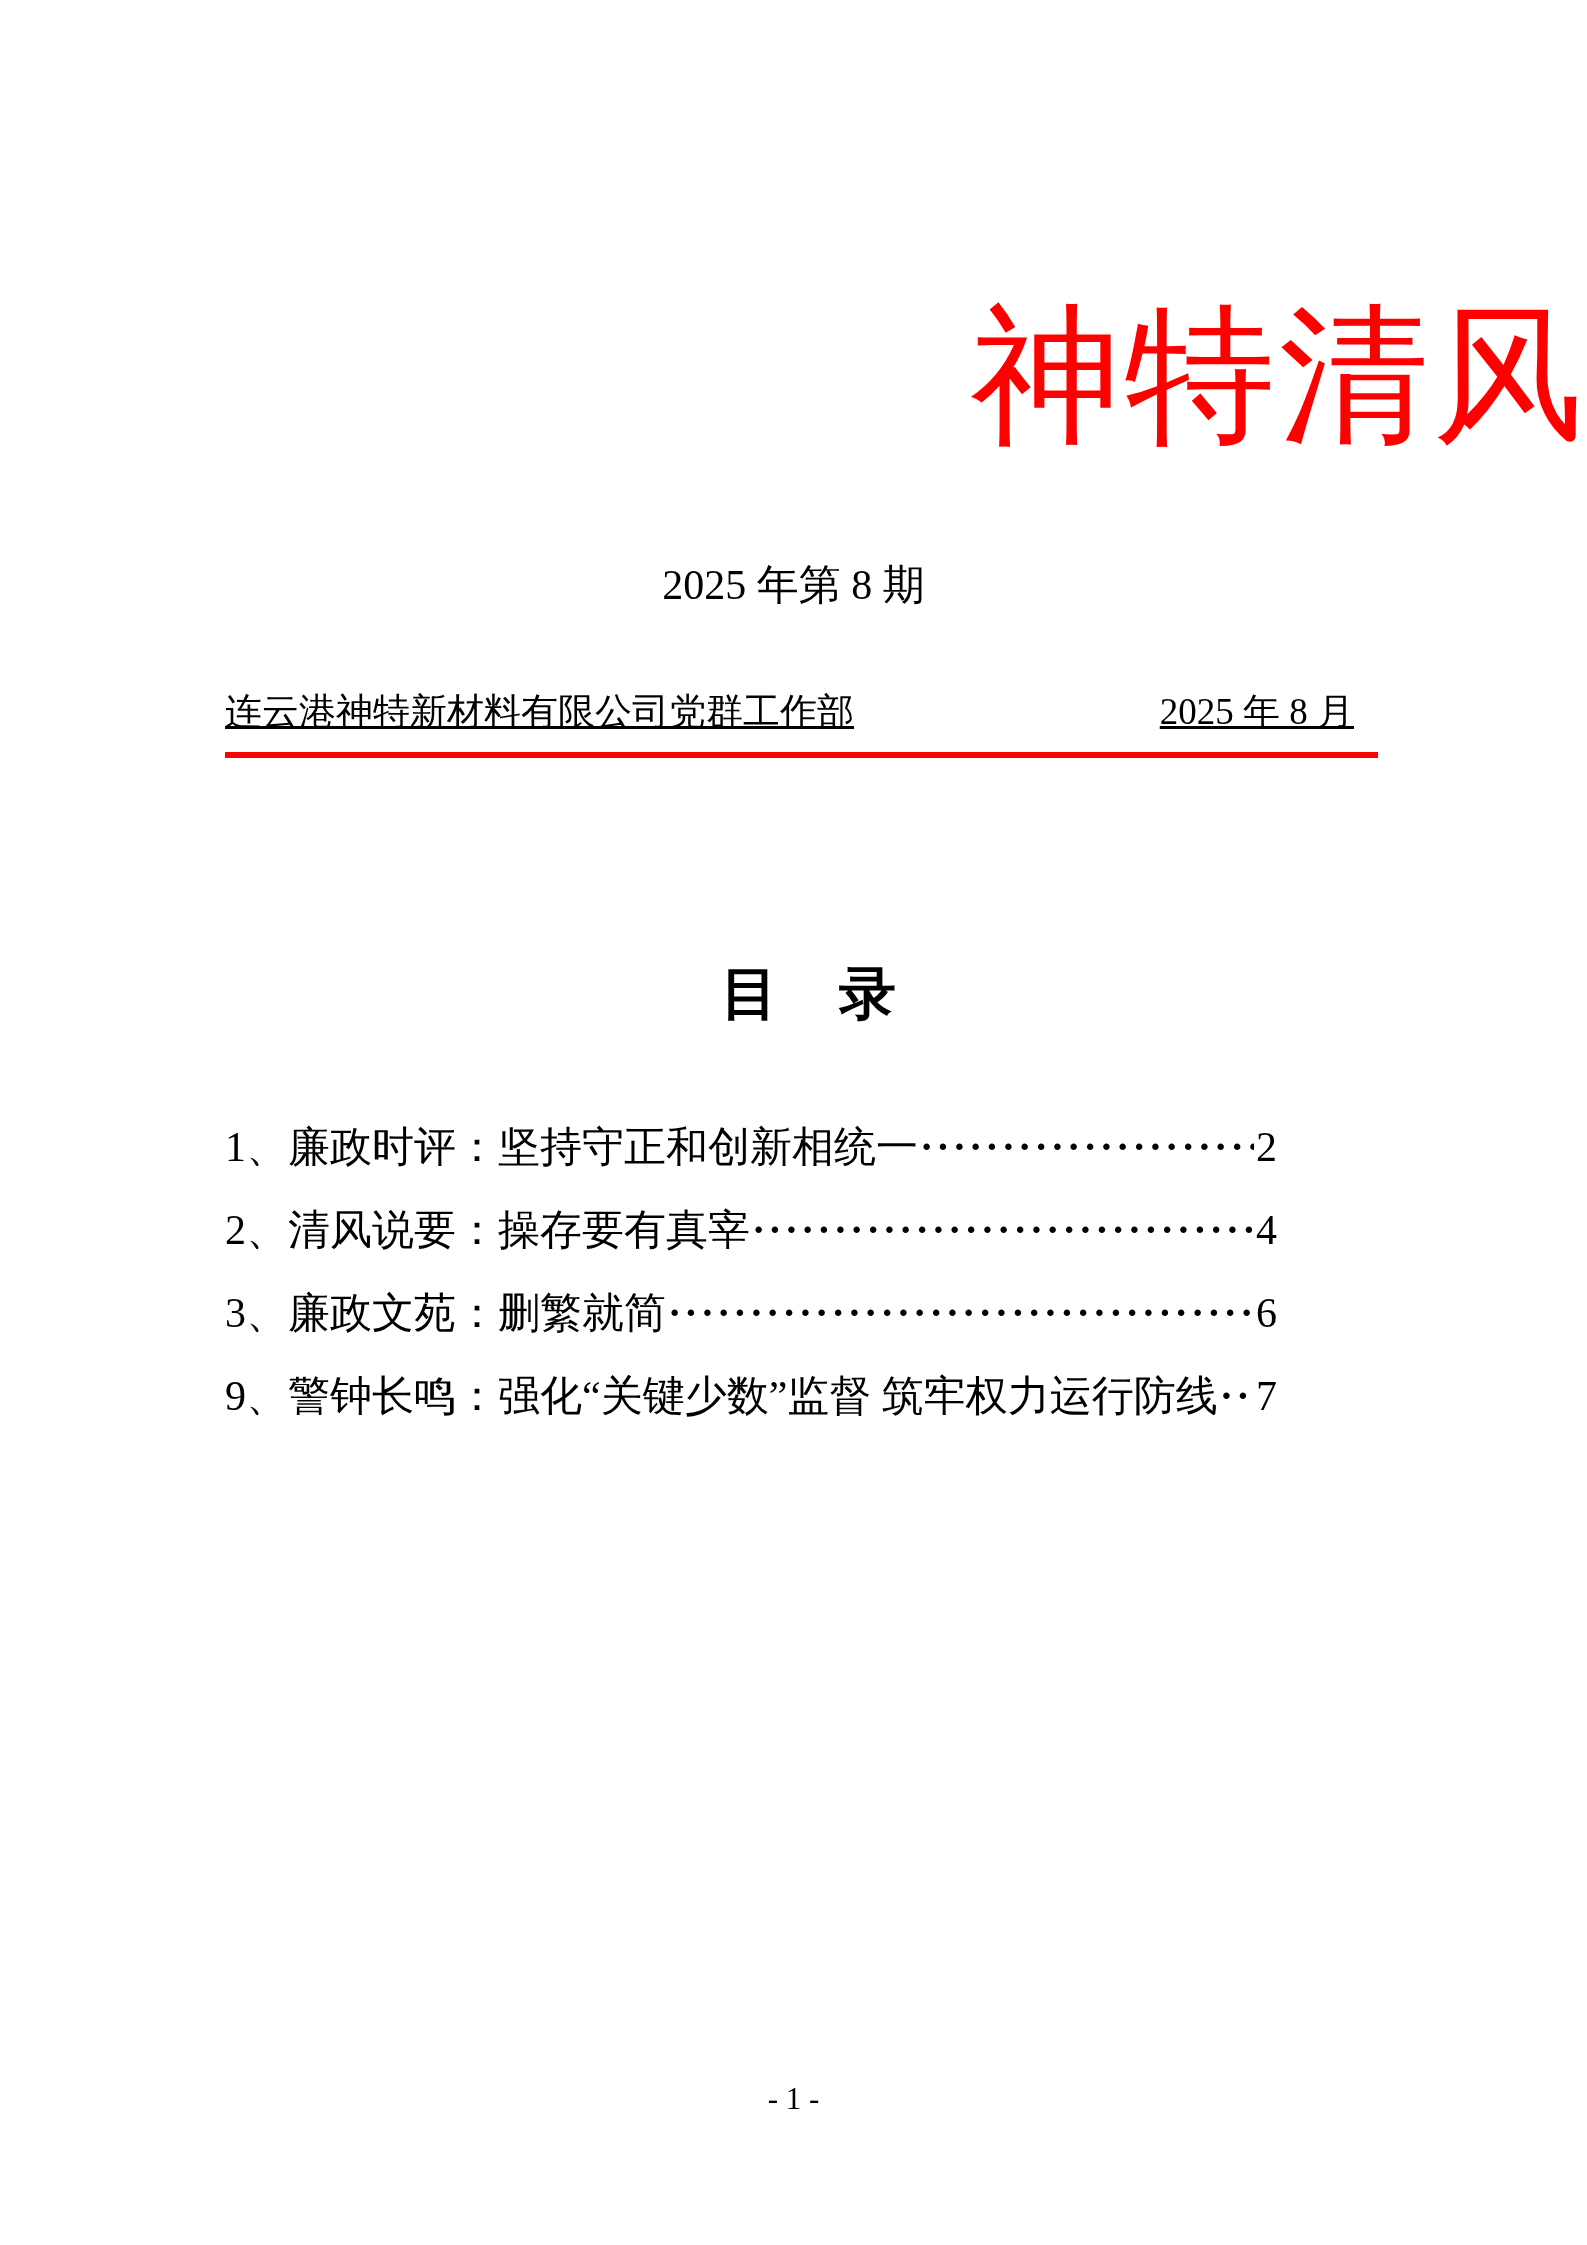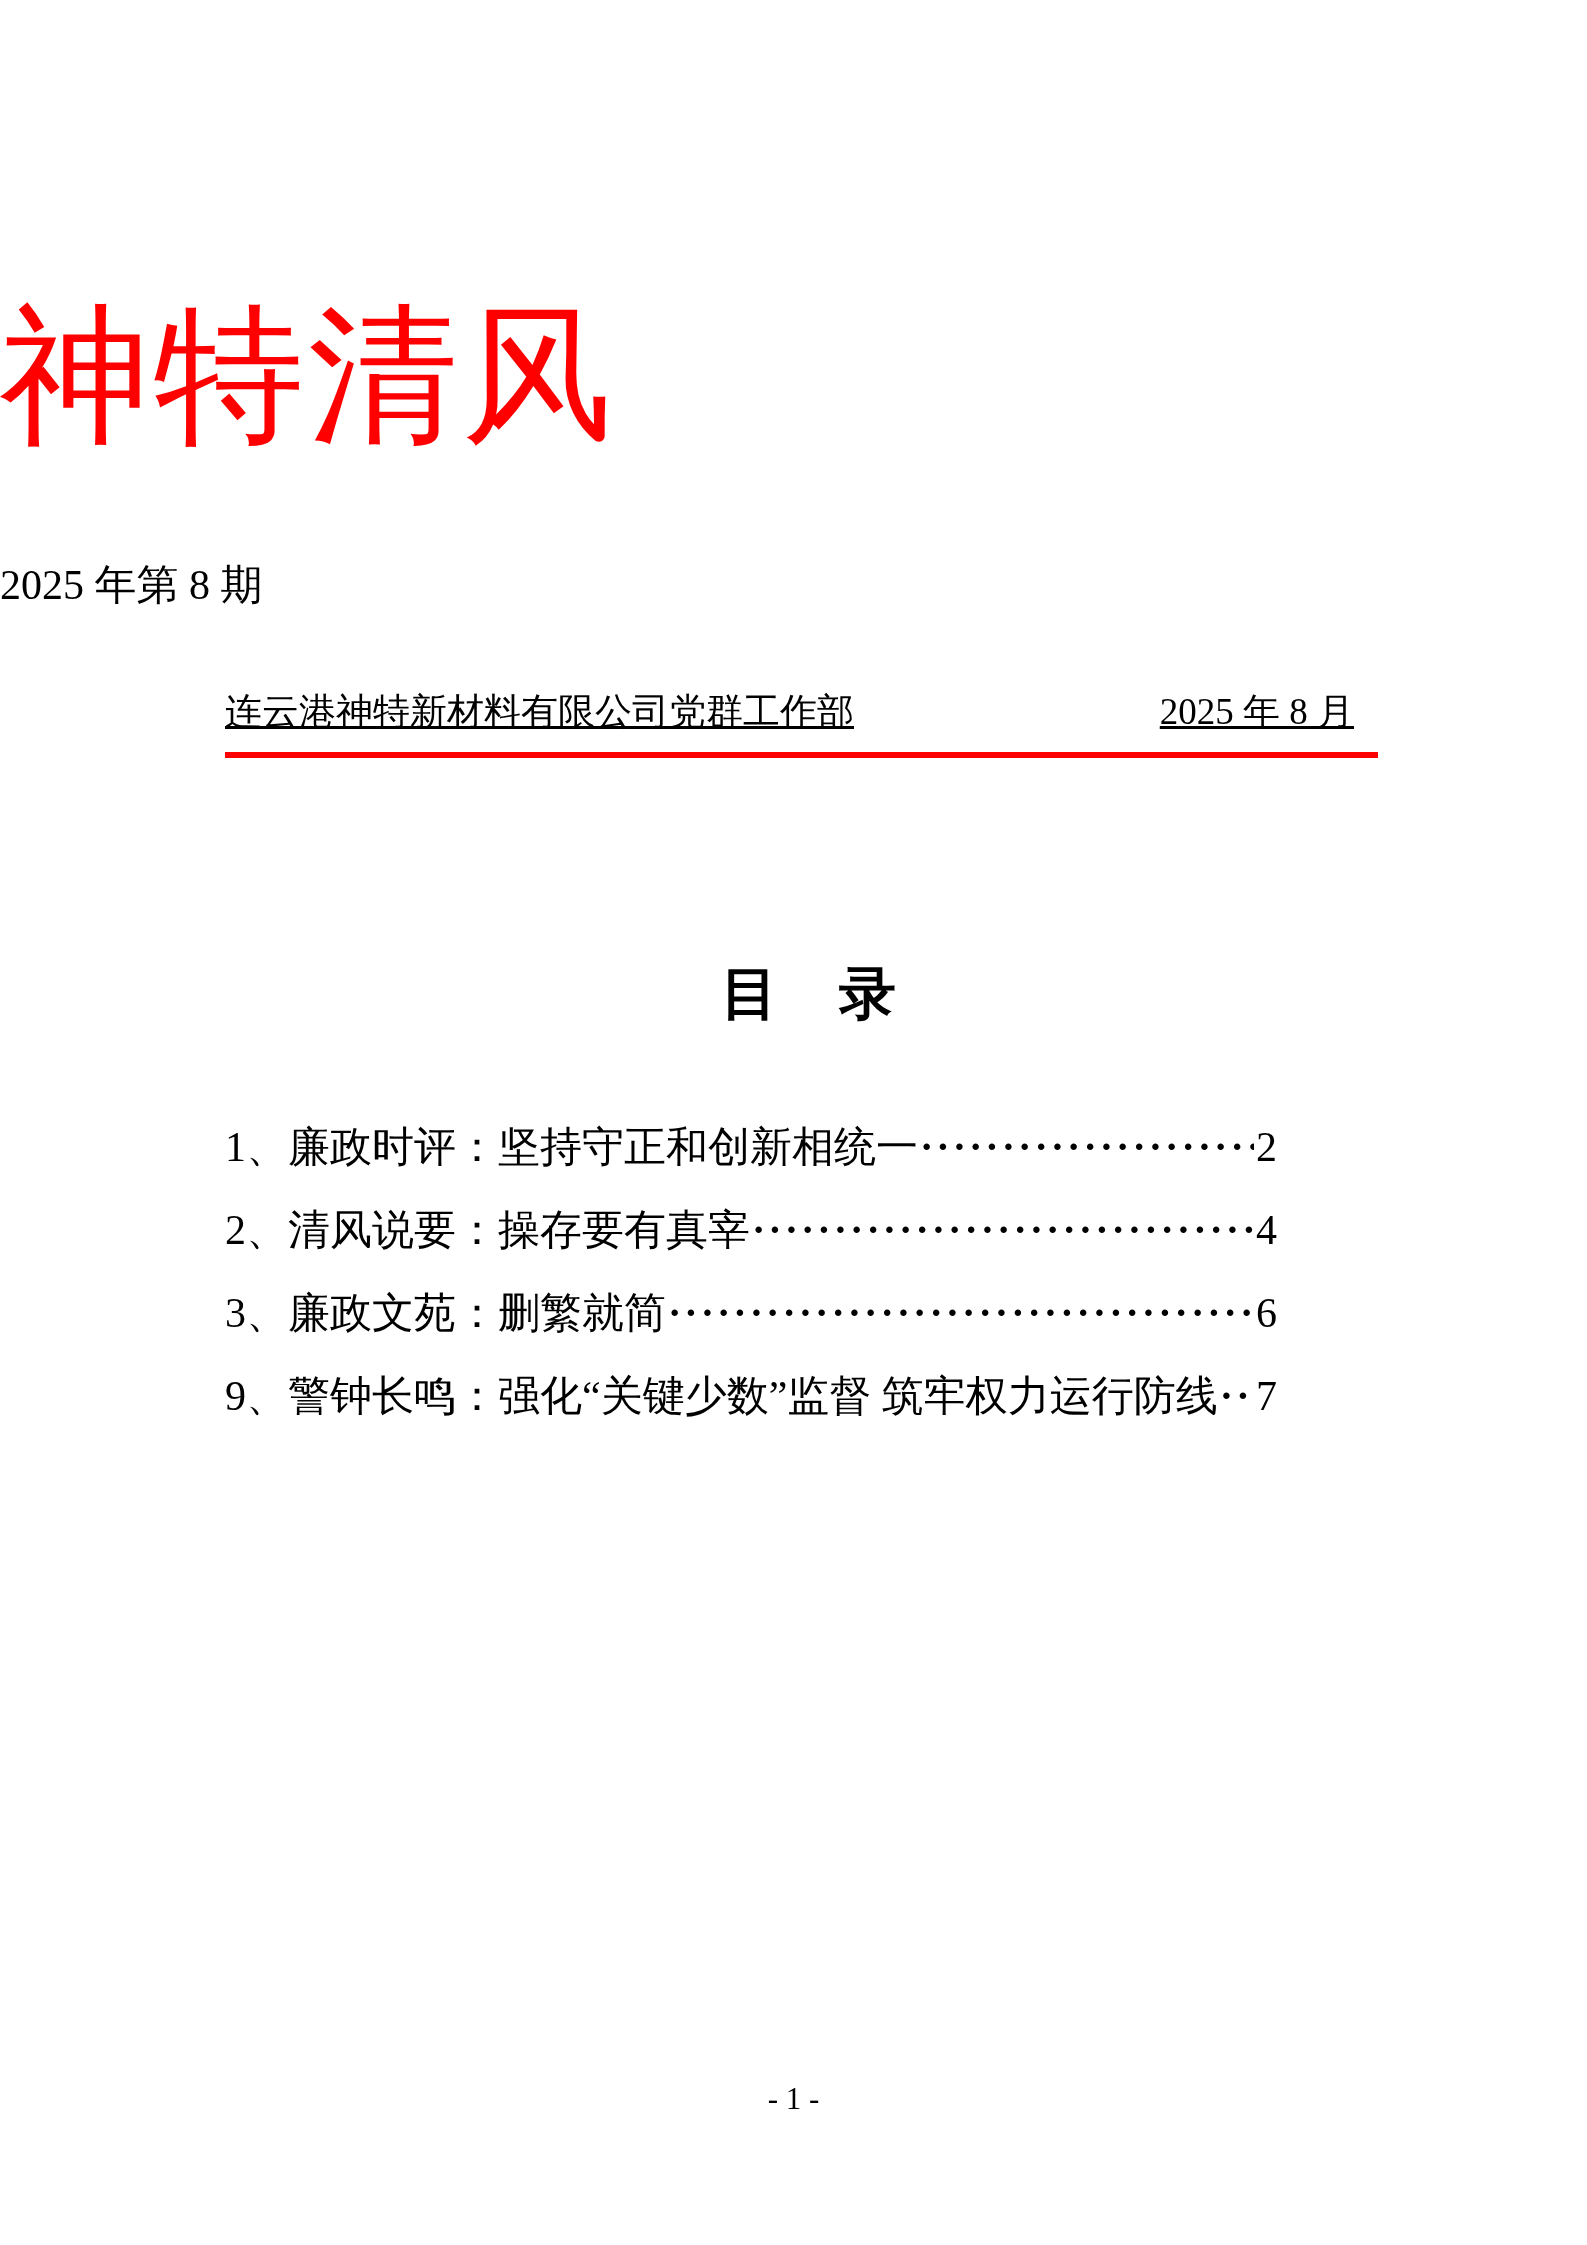--- a/index.html
+++ b/index.html
@@ -21,34 +21,34 @@
     color: var(--text);
     font-family: "Liberation Serif", "DejaVu Serif", serif;
     overflow: hidden;
   }
   .doc-title {
     position: absolute;
     top: 296px;
     left: 0;
     width: 100%;
     margin: 0;
-    text-align: left;
+    text-align: right;
     font-size: 150px;
     line-height: 160px;
     font-weight: 400;
     letter-spacing: 4px;
     color: var(--accent);
     white-space: nowrap;
   }
   .issue-line {
     position: absolute;
     top: 560px;
     left: 0;
     width: 100%;
-    text-align: left;
+    text-align: center;
     font-size: 42px;
     line-height: 50px;
   }
   .masthead {
     position: absolute;
     top: 658px;
     left: 225px;
     width: 1153px;
     display: flex;
     justify-content: space-between;

